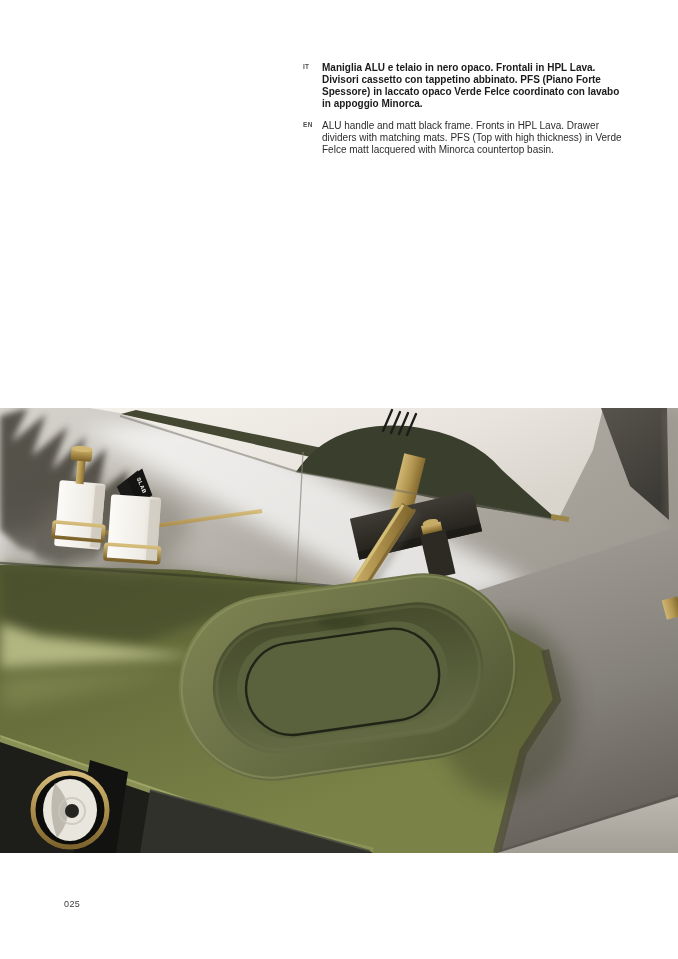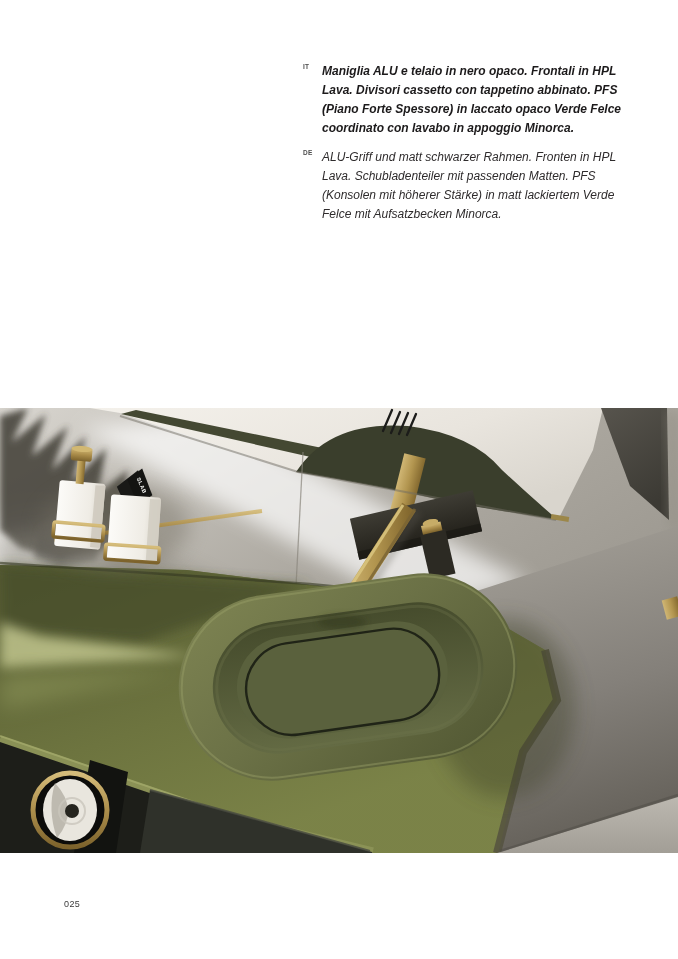--- a/index.html
+++ b/index.html
@@ -7,41 +7,41 @@
     position:relative;width:678px;height:959px;background:#ffffff;
     font-family:"Liberation Sans", sans-serif;color:#2b2b2b;overflow:hidden;
   }
   
   .desc-col{position:absolute;left:303px;top:62px;width:322px;}
   .desc-block{display:flex;margin-bottom:10px;}
   .desc-lang{
     width:19px;flex:0 0 19px;font-size:6.5px;font-weight:bold;color:#4d4d4d;
     letter-spacing:.3px;padding-top:1px;
   }
-  .desc-text{width:300px;font-size:12px;line-height:19px;color:#2e2b2c;font-style:italic;}
+  .desc-text{width:300px;font-size:10px;line-height:12px;color:#2e2b2c;}
   .desc-block.bold .desc-text{font-weight:bold;color:#1c1a1b;}
   
   .photo{position:absolute;left:0;top:408px;width:678px;height:445px;overflow:hidden;background:#a19d96;}
   .photo svg{display:block;}
   
   .page-number{position:absolute;left:64px;top:899px;font-size:9px;color:#3a3a3a;letter-spacing:.4px;}
 </style>
 </head>
 <body>
 
 <div class="page">
 
   <div class="desc-col">
     <div class="desc-block bold">
       <div class="desc-lang">IT</div>
       <div class="desc-text">Maniglia ALU e telaio in nero opaco. Frontali in HPL Lava. Divisori cassetto con tappetino abbinato. PFS (Piano Forte Spessore) in laccato opaco Verde Felce coordinato con lavabo in appoggio Minorca.</div>
     </div>
     <div class="desc-block">
-      <div class="desc-lang">DE</div>
-      <div class="desc-text">ALU-Griff und matt schwarzer Rahmen. Fronten in HPL Lava. Schubladenteiler mit passenden Matten. PFS (Konsolen mit höherer Stärke) in matt lackiertem Verde Felce mit Aufsatzbecken Minorca.</div>
+      <div class="desc-lang">EN</div>
+      <div class="desc-text">ALU handle and matt black frame. Fronts in HPL Lava. Drawer dividers with matching mats. PFS (Top with high thickness) in Verde Felce matt lacquered with Minorca countertop basin.</div>
     </div>
   </div>
 
   <div class="photo">
     <svg width="678" height="445" viewBox="0 0 678 445" xmlns="http://www.w3.org/2000/svg">
       <defs>
         <linearGradient id="wallGrad" x1="0" y1="0" x2="0.9" y2="1">
           <stop offset="0" stop-color="#d8d5cf"></stop>
             <stop offset="0.45" stop-color="#aaa69e"></stop>
             <stop offset="1" stop-color="#8b877f"></stop>

